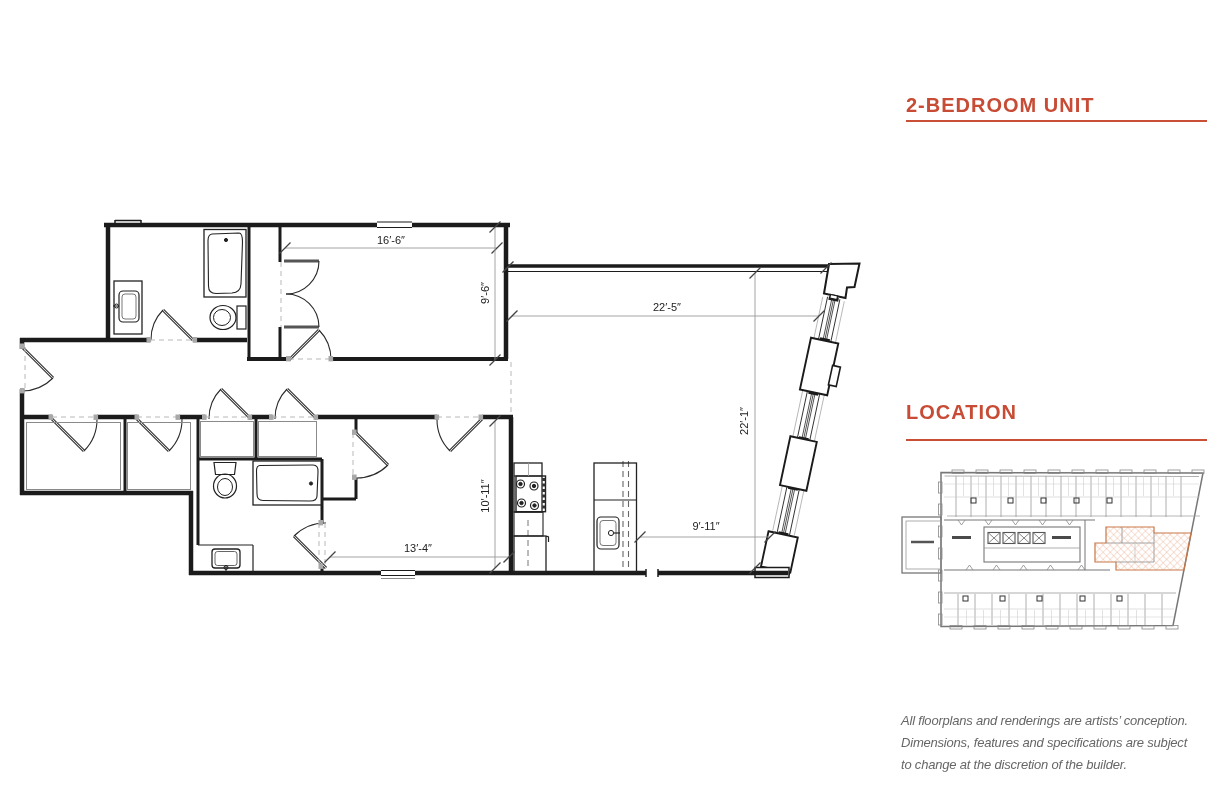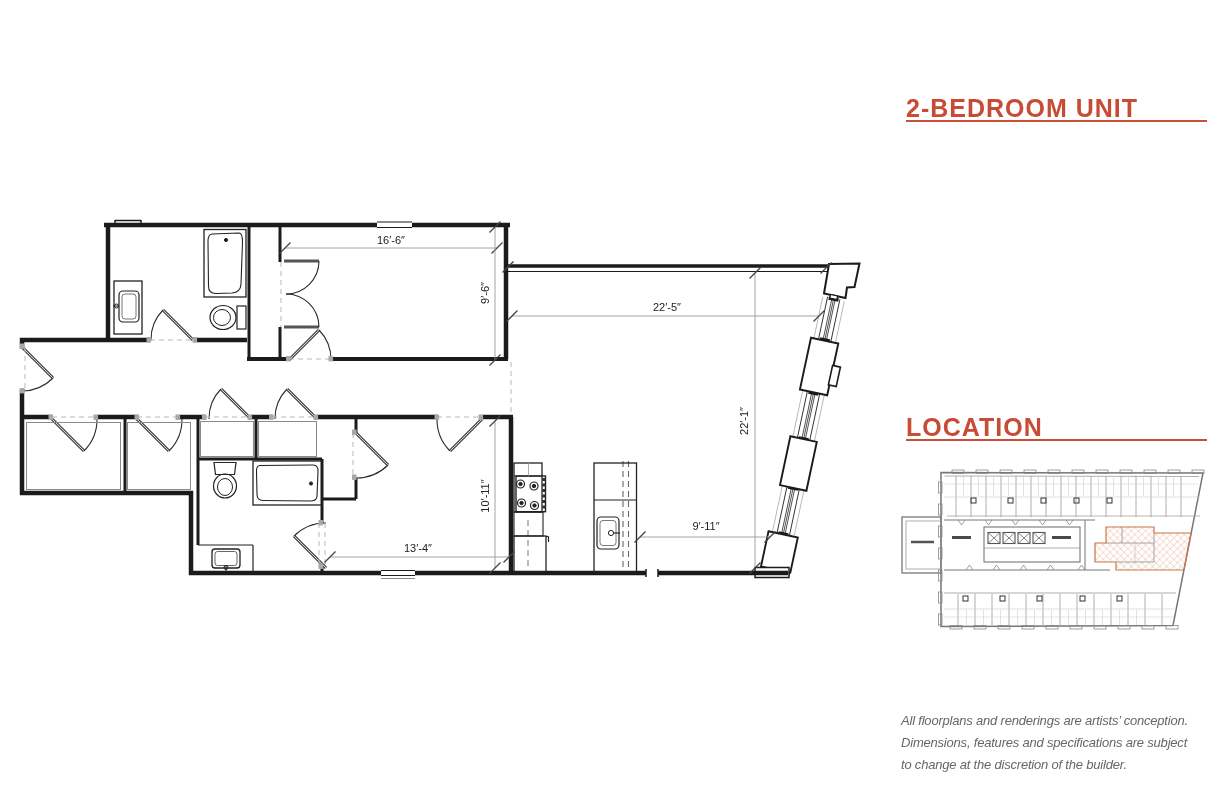--- a/index.html
+++ b/index.html
@@ -1,16 +1,16 @@
 <!DOCTYPE html>
 <html><head><meta charset="utf-8">
 <style>
 html,body{margin:0;padding:0;background:#fff;width:1228px;height:794px;overflow:hidden}
 *{font-family:"Liberation Sans",sans-serif}
-.h{position:absolute;color:#c74b35;font-weight:bold;font-size:25px;letter-spacing:1px;white-space:nowrap}
+.h{position:absolute;color:#c74b35;font-weight:bold;font-size:20px;letter-spacing:1px;white-space:nowrap}
 .rule{position:absolute;height:2px;background:#ca4f37;width:301px;left:906px}
 .disc{position:absolute;left:901px;top:710px;width:420px;font-style:italic;font-size:13px;color:#666;line-height:22px;letter-spacing:-0.2px}
 </style></head>
 <body>
 <div style="position:relative;width:1228px;height:794px">
 <svg width="1228" height="794" viewBox="0 0 1228 794" style="position:absolute;left:0;top:0" font-family="Liberation Sans, sans-serif">
 <defs>
 <pattern id="xh" width="5" height="5" patternUnits="userSpaceOnUse" patternTransform="rotate(45)">
 <path d="M0,0 H5 M0,0 V5" stroke="#e8a07d" stroke-width="0.65" fill="none"></path>
 </pattern>
@@ -367,17 +367,17 @@
 <rect x="938.5" y="614" width="3.5" height="11" fill="none" stroke="#888" stroke-width="0.8"></rect>
 <path d="M1106,527 L1154,527 L1154,533 L1191,533 L1184,570 L1116,570 L1116,562 L1095,562 L1095,543 L1106,543 Z" fill="url(#xh)" stroke="#c87747" stroke-width="1.2"></path>
 <line x1="1122" y1="527" x2="1122" y2="543" stroke="#9a9a9a" stroke-width="0.9" stroke-linecap="butt"></line>
 <line x1="1106" y1="543" x2="1154" y2="543" stroke="#9a9a9a" stroke-width="0.9" stroke-linecap="butt"></line>
 <line x1="1154" y1="533" x2="1154" y2="562" stroke="#9a9a9a" stroke-width="0.9" stroke-linecap="butt"></line>
 <line x1="1116" y1="562" x2="1154" y2="562" stroke="#9a9a9a" stroke-width="0.9" stroke-linecap="butt"></line>
 <line x1="1135" y1="543" x2="1135" y2="562" stroke="#bbb" stroke-width="0.7" stroke-linecap="butt"></line>
 </svg>
 <div class="h" style="left:906px;top:94px">2-BEDROOM UNIT</div>
 <div class="rule" style="top:120px"></div>
-<div class="h" style="left:906px;top:413px">LOCATION</div>
+<div class="h" style="left:906px;top:401px">LOCATION</div>
 <div class="rule" style="top:439px"></div>
 <div class="disc">All floorplans and renderings are artists’ conception.<br>
 Dimensions, features and specifications are subject<br>
 to change at the discretion of the builder.</div>
 </div>
 </body></html>

